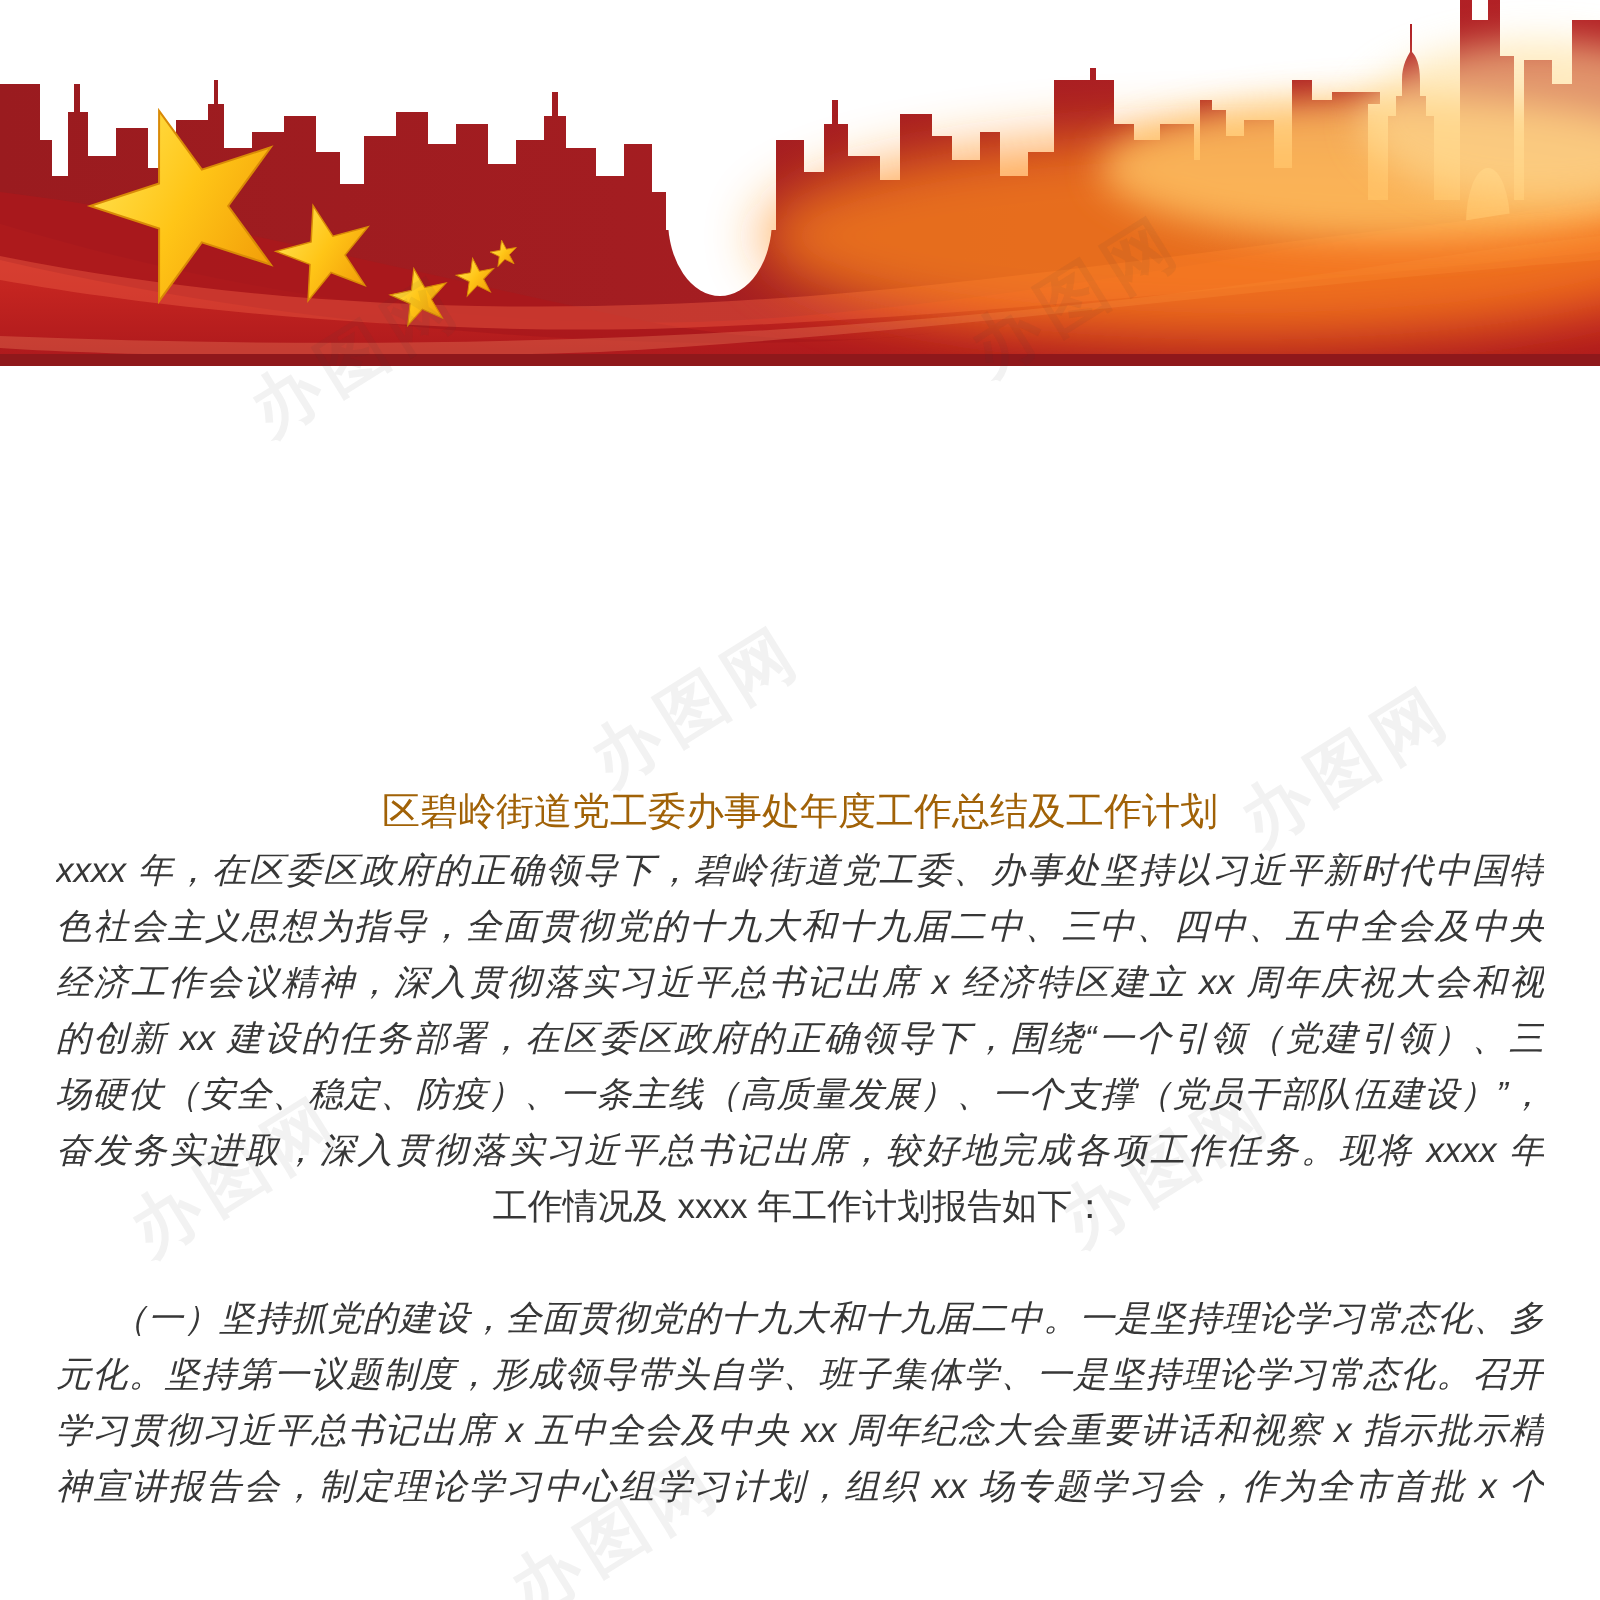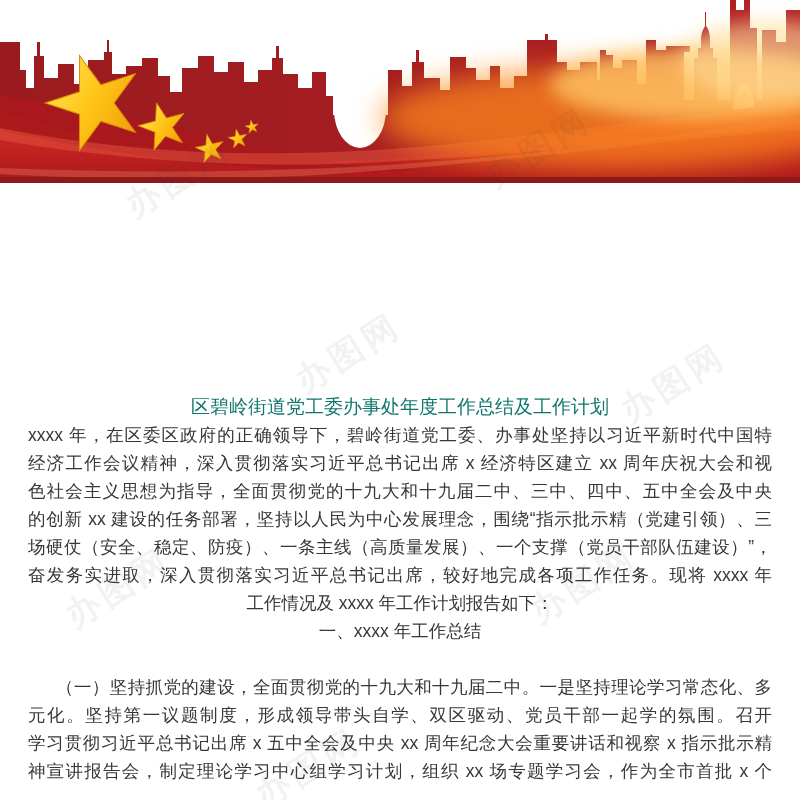--- a/index.html
+++ b/index.html
@@ -25,24 +25,24 @@
   .wm5{left:60px;top:565px;}
   .wm6{left:525px;top:560px;}
   .wm7{left:250px;top:745px;}
   
   .doc{
     position:absolute;z-index:2;left:28px;top:393px;width:744px;
     color:#373737;font-size:17.5px;
   }
   .title{
     height:28px;line-height:28px;text-align:center;
-    font-size:19px;color:#0f766e;white-space:nowrap;overflow:hidden;
+    font-size:19px;color:#a16207;white-space:nowrap;overflow:hidden;
   }
   .line{height:28px;line-height:28px;overflow:hidden;text-align:center;}
-  .line.j{text-align:justify;text-align-last:justify;}
+  .line.j{text-align:justify;text-align-last:justify;font-style:italic;}
   .line.ind{text-indent:28px;}
   .line.blank{}
 </style>
 </head>
 <body>
 
 <div class="page">
 
   <div class="banner">
     <svg width="800" height="183" viewBox="0 0 800 183">
@@ -130,28 +130,27 @@
   <div class="wm wm3">办图网</div>
   <div class="wm wm4">办图网</div>
   <div class="wm wm5">办图网</div>
   <div class="wm wm6">办图网</div>
   <div class="wm wm7">办图网</div>
 
   <div class="doc">
     <div class="title">区碧岭街道党工委办事处年度工作总结及工作计划</div>
     <div>
         <div class="line j">xxxx 年，在区委区政府的正确领导下，碧岭街道党工委、办事处坚持以习近平新时代中国特</div>
+        <div class="line j">色社会主义思想为指导，全面贯彻党的十九大和十九届二中、三中、四中、五中全会及中央</div>
         <div class="line j">经济工作会议精神，深入贯彻落实习近平总书记出席 x 经济特区建立 xx 周年庆祝大会和视</div>
-        <div class="line j">色社会主义思想为指导，全面贯彻党的十九大和十九届二中、三中、四中、五中全会及中央</div>
-        <div class="line j">的创新 xx 建设的任务部署，坚持以人民为中心发展理念，围绕“指示批示精（党建引领）、三</div>
+        <div class="line j">的创新 xx 建设的任务部署，在区委区政府的正确领导下，围绕“一个引领（党建引领）、三</div>
         <div class="line j">场硬仗（安全、稳定、防疫）、一条主线（高质量发展）、一个支撑（党员干部队伍建设）”，</div>
         <div class="line j">奋发务实进取，深入贯彻落实习近平总书记出席，较好地完成各项工作任务。现将 xxxx 年</div>
         <div class="line">工作情况及 xxxx 年工作计划报告如下：</div>
-        <div class="line">一、xxxx 年工作总结</div>
         <div class="line blank"></div>
         <div class="line j ind">（一）坚持抓党的建设，全面贯彻党的十九大和十九届二中。一是坚持理论学习常态化、多</div>
-        <div class="line j">元化。坚持第一议题制度，形成领导带头自学、双区驱动、党员干部一起学的氛围。召开</div>
+        <div class="line j">元化。坚持第一议题制度，形成领导带头自学、班子集体学、一是坚持理论学习常态化。召开</div>
         <div class="line j">学习贯彻习近平总书记出席 x 五中全会及中央 xx 周年纪念大会重要讲话和视察 x 指示批示精</div>
         <div class="line j">神宣讲报告会，制定理论学习中心组学习计划，组织 xx 场专题学习会，作为全市首批 x 个</div>
       </div>
   </div>
 
 </div>
 
 </body></html>

